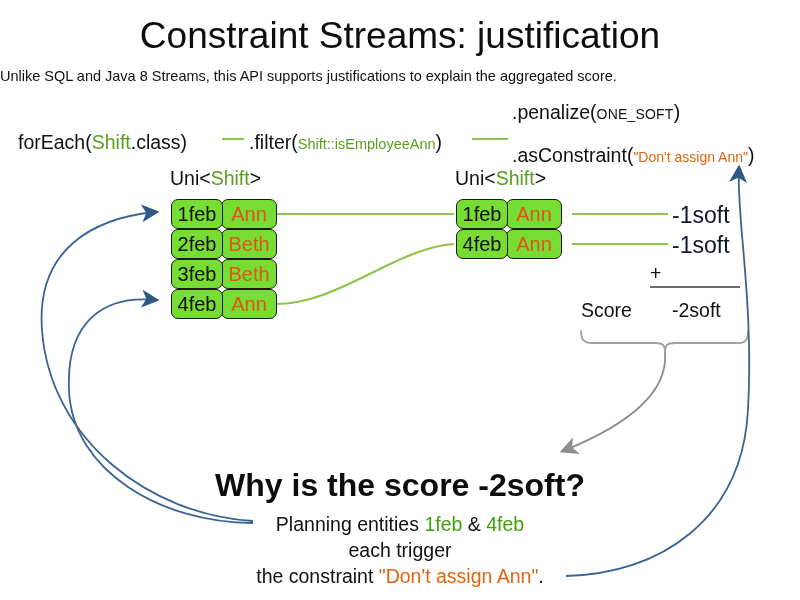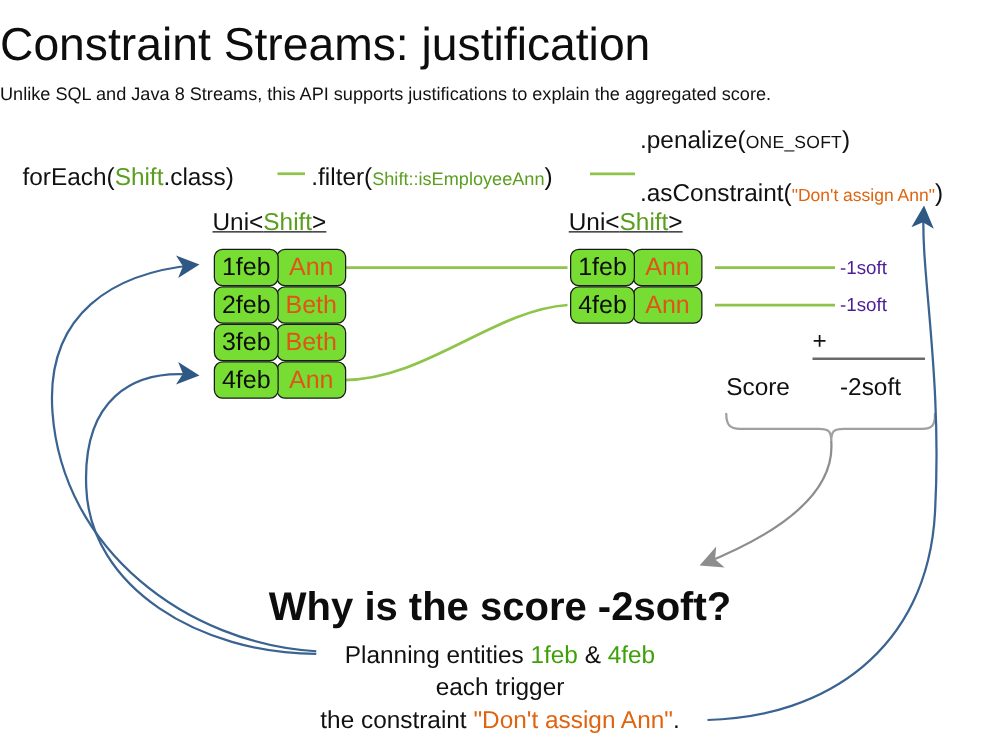--- a/index.html
+++ b/index.html
@@ -24,21 +24,21 @@
     top: 0;
     width: 800px;
     height: 600px;
     pointer-events: none;
   }
   .abs { position: absolute; }
 
   
   #page-title {
     left: 0; top: 14px; width: 800px;
-    text-align: left;
+    text-align: center;
     font-size: 37px;
     line-height: 44px;
     color: #0d0d0d;
     white-space: nowrap;
   }
   #page-subtitle {
     left: 0; top: 66px; width: 780px;
     font-size: 14.5px;
     line-height: 20px;
     color: #111111;
@@ -70,21 +70,20 @@
   #code-filter  { left: 249px; top: 130px; }
   #code-penalize { left: 512px; top: 100px; }
   #code-asconstraint { left: 512px; top: 143px; }
 
   
   .uni-label {
     font-size: 19.5px;
     line-height: 24px;
     color: #111111;
     white-space: nowrap;
-    text-decoration: underline;
   }
   .uni-label .tok-type { color: #5a9e20; }
   #uni-left  { left: 170px; top: 166px; }
   #uni-right { left: 455px; top: 166px; }
 
   
   .fact-row {
     position: absolute;
     display: flex;
     align-items: stretch;
@@ -120,23 +119,23 @@
   #stream-left  { left: 171px; top: 199px; }
   #stream-right { left: 456px; top: 199px; }
   .stream { position: absolute; }
   .stream .fact-row:nth-child(1) { top: 0px;  left: 0; }
   .stream .fact-row:nth-child(2) { top: 30px; left: 0; }
   .stream .fact-row:nth-child(3) { top: 60px; left: 0; }
   .stream .fact-row:nth-child(4) { top: 90px; left: 0; }
 
   
   .score-val {
-    font-size: 15px;
+    font-size: 23px;
     line-height: 24px;
-    color: #4c1d95;
+    color: #0f172a;
     white-space: nowrap;
   }
   #impact-1 { left: 672px; top: 203px; }
   #impact-2 { left: 672px; top: 233px; }
   #plus-sign {
     left: 650px; top: 262px;
     font-size: 19.5px; line-height: 22px; color: #111111;
   }
   #score-label {
     left: 581px; top: 298px;

